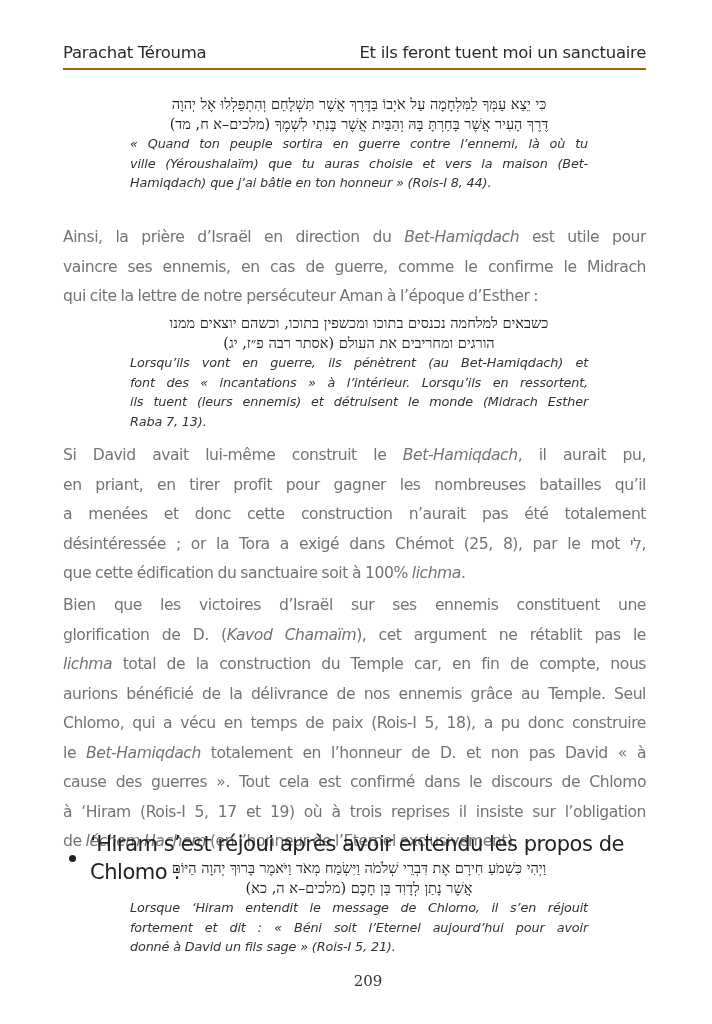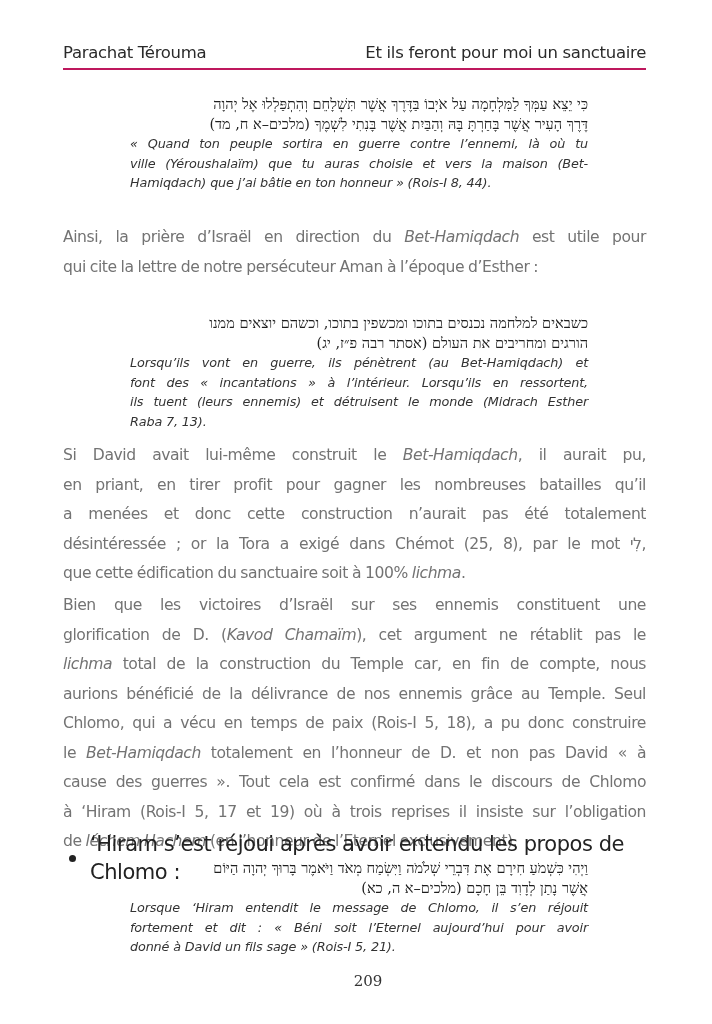--- a/index.html
+++ b/index.html
@@ -3,28 +3,28 @@
   <meta charset="utf-8">
   <style>
     * { margin: 0; padding: 0; box-sizing: border-box; }
     html, body { width: 712px; height: 1024px; background: #ffffff; overflow: hidden; }
     body { position: relative; font-family: "Liberation Sans", sans-serif; color: #231f20; }
 
     .page-header {
       position: absolute; left: 63px; top: 40px; width: 583px; height: 30px;
       display: flex; justify-content: space-between; align-items: flex-end;
       padding-bottom: 6px;
-      border-bottom: 2px solid #be185d;
+      border-bottom: 2px solid #a16207;
       font-family: "DejaVu Sans", sans-serif; font-size: 16.5px; color: #2a2a2a;
       letter-spacing: -0.3px;
     }
 
     .quote-block { position: absolute; left: 130px; width: 458px; }
     .hebrew {
-      direction: rtl; text-align: right;
+      direction: rtl; text-align: center;
       font-family: "DejaVu Serif", serif; font-size: 14.5px; line-height: 20px; color: #1e1e1e;
     }
     .translation {
       font-family: "DejaVu Sans", sans-serif; font-style: italic;
       font-size: 12.8px; line-height: 19.5px; color: #333;
       text-align: justify; letter-spacing: -0.15px;
     }
 
     .para {
       position: absolute; left: 63px; width: 583px;
@@ -46,37 +46,38 @@
     .page-number {
       position: absolute; left: 12px; width: 712px; top: 972px; text-align: center;
       font-family: "DejaVu Serif", serif; font-size: 15px; color: #333;
     }
   </style>
 </head>
 <body>
 
 <div class="page-header">
   <span>Parachat Térouma</span>
-  <span>Et ils feront pour moi un sanctuaire</span>
+  <span>Et ils feront tuent moi un sanctuaire</span>
 </div>
 
 <div class="quote-block" style="top:94px;">
   <div class="hebrew">
     <div>כִּי יֵצֵא עַמְּךָ לַמִּלְחָמָה עַל אֹיְבוֹ בַּדֶּרֶךְ אֲשֶׁר תִּשְׁלָחֵם וְהִתְפַּלְלוּ אֶל יְהוָה</div>
     <div>דֶּרֶךְ הָעִיר אֲשֶׁר בָּחַרְתָּ בָּהּ וְהַבַּיִת אֲשֶׁר בָּנִתִי לִשְׁמֶךָ  (מלכים–א ח, מד)</div>
   </div>
   <div class="translation">
     <span class="line">« Quand ton peuple sortira en guerre contre l’ennemi, là où tu</span>
     <span class="line">ville (Yéroushalaïm) que tu auras choisie et vers la maison (Bet-</span>
     <span class="line last">Hamiqdach) que j’ai bâtie en ton honneur » (Rois-I 8, 44).</span>
   </div>
 </div>
 
 <div class="para" style="top:223px;">
   <span class="line"><span>Ainsi, la prière d’Israël en direction du </span><span class="em">Bet-Hamiqdach</span><span> est utile pour</span></span>
+  <span class="line"><span>vaincre ses ennemis, en cas de guerre, comme le confirme le Midrach</span></span>
   <span class="line last"><span>qui cite la lettre de notre persécuteur Aman à l’époque d’Esther :</span></span>
 </div>
 
 <div class="quote-block" style="top:313px;">
   <div class="hebrew">
     <div>כשבאים למלחמה נכנסים בתוכו ומכשפין בתוכו, וכשהם יוצאים ממנו</div>
     <div>הורגים ומחריבים את העולם (אסתר רבה פ״ז, יג)</div>
   </div>
   <div class="translation">
     <span class="line">Lorsqu’ils vont en guerre, ils pénètrent (au Bet-Hamiqdach) et</span>

